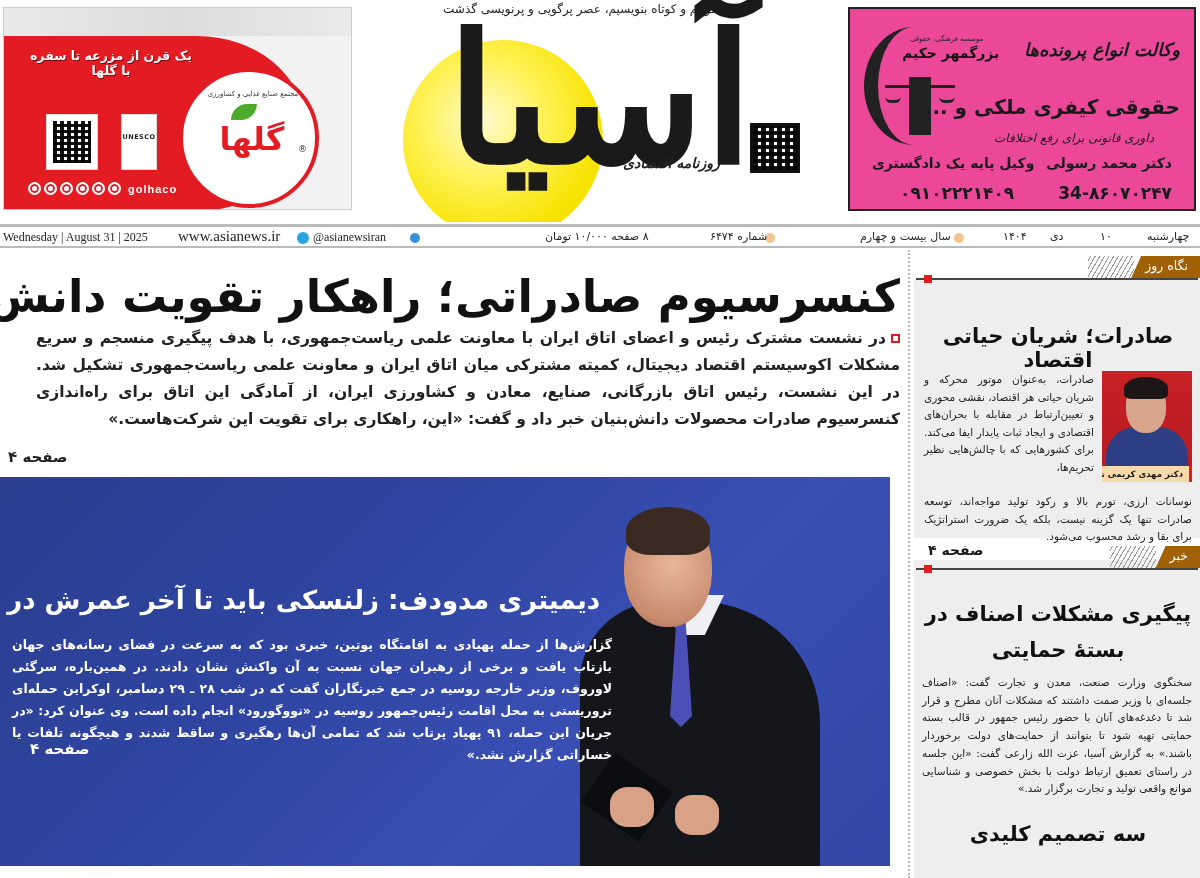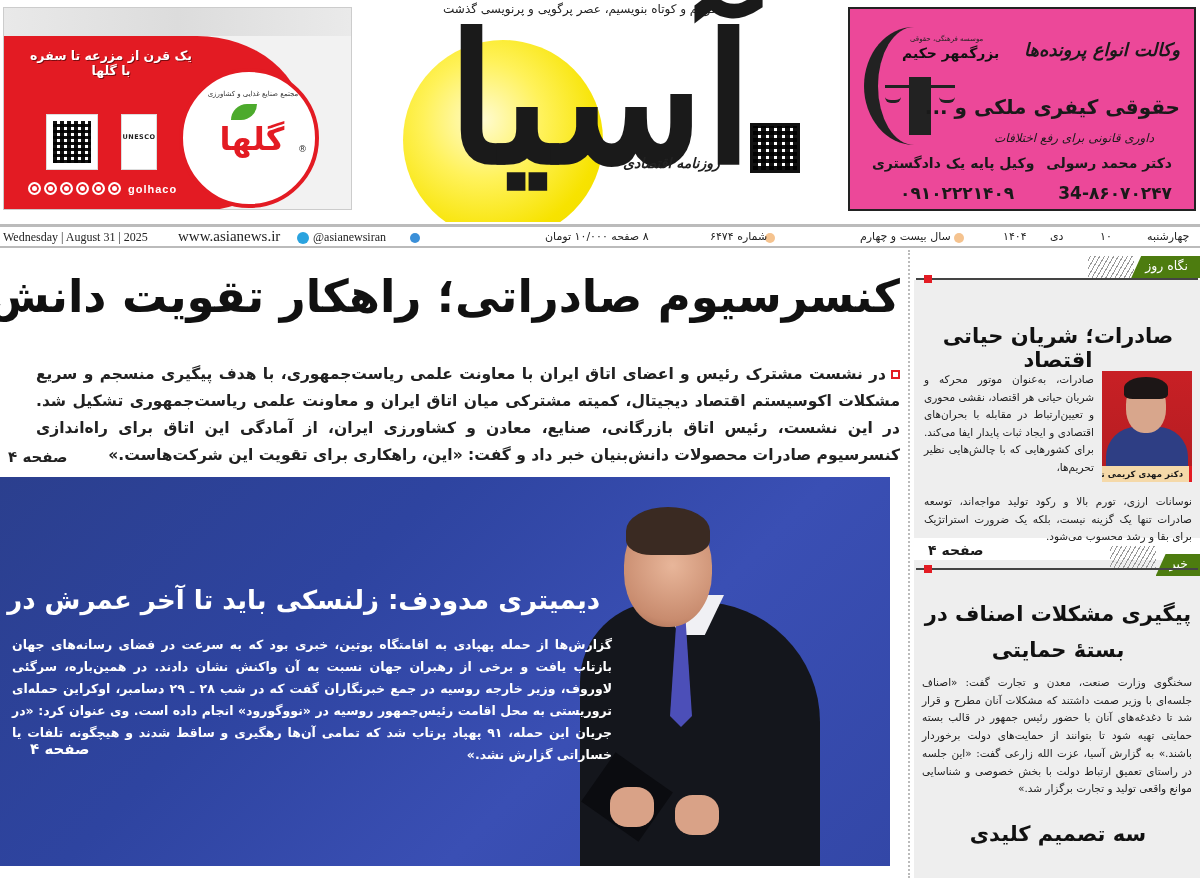--- a/index.html
+++ b/index.html
@@ -60,21 +60,21 @@
   #dateline .en { position: absolute; left: 3px; top: 3px; font-family: "Liberation Serif", serif; font-size: 12px; color: #222; }
   #dateline .site { position: absolute; left: 178px; top: 1px; font-family: "Liberation Serif", serif; font-size: 15px; color: #222; }
   #dateline .tg { position: absolute; left: 297px; top: 5px; width: 12px; height: 12px; border-radius: 50%; background: #2aa3df; }
   #dateline .handle { position: absolute; left: 313px; top: 3px; font-family: "Liberation Serif", serif; font-size: 12px; color: #222; }
   #dateline .verified { position: absolute; left: 410px; top: 6px; width: 10px; height: 10px; border-radius: 50%; background: #3a8fd8; }
   #dateline .fa { position: absolute; top: 3px; direction: rtl; font-size: 11px; color: #222; white-space: nowrap; }
   #dateline .odot { position: absolute; top: 6px; width: 10px; height: 10px; border-radius: 50%; background: #f5c38f; }
 
   
   #lead-headline { position: absolute; left: 0; top: 262px; width: 900px; text-align: center; direction: rtl; font-size: 45px; font-weight: bold; line-height: 70px; color: #111; letter-spacing: -1px; white-space: nowrap; }
-  #lead-body { position: absolute; left: 0; top: 361px; width: 900px; direction: rtl; text-align: justify; font-size: 15.5px; line-height: 27px; color: #222; font-weight: bold; padding-left: 36px; }
+  #lead-body { position: absolute; left: 0; top: 325px; width: 900px; direction: rtl; text-align: justify; font-size: 15.5px; line-height: 27px; color: #222; font-weight: bold; padding-left: 36px; }
   #lead-body .bullet { display: inline-block; width: 9px; height: 9px; border: 2px solid #e31b23; margin-left: 5px; vertical-align: middle; }
   #lead-page { position: absolute; left: 8px; top: 448px; direction: rtl; font-size: 15px; font-weight: bold; color: #222; }
 
   
   #photo-story { position: absolute; left: 0; top: 477px; width: 890px; height: 389px; background: linear-gradient(135deg, #2b3f8e 0%, #2e44a0 35%, #3a4fb4 65%, #3347a7 100%); overflow: hidden; }
   #photo-story .kicker { position: absolute; left: 0; top: 82px; width: 600px; text-align: center; direction: rtl; color: #fff; font-size: 14px; font-weight: bold; }
   #photo-story .title { position: absolute; left: 0; top: 108px; width: 600px; text-align: center; direction: rtl; color: #fff; font-size: 26px; font-weight: bold; white-space: nowrap; }
   #photo-story .body { position: absolute; left: 12px; top: 157px; width: 600px; direction: rtl; text-align: justify; color: #fff; font-size: 12.5px; line-height: 22px; font-weight: bold; }
   #photo-story .page { position: absolute; left: 30px; top: 263px; direction: rtl; color: #fff; font-size: 15px; font-weight: bold; }
   #photo-story .person { position: absolute; left: 580px; top: 0; width: 280px; height: 389px; }
@@ -83,21 +83,21 @@
   .person .collar { position: absolute; left: 80px; top: 118px; width: 64px; height: 40px; background: #f0f0f4; clip-path: polygon(0 0,100% 0,70% 100%,30% 100%); }
   .person .suit { position: absolute; left: 0; top: 125px; width: 240px; height: 270px; background: #14161c; border-radius: 80px 120px 0 0; }
   .person .tie { position: absolute; left: 90px; top: 140px; width: 22px; height: 110px; background: #4c4fb8; clip-path: polygon(30% 0,70% 0,100% 90%,50% 100%,0 90%); }
   .person .folder { position: absolute; left: 12px; top: 290px; width: 70px; height: 60px; background: #0b0c10; transform: rotate(35deg); }
   .person .hand { position: absolute; left: 30px; top: 310px; width: 44px; height: 40px; border-radius: 40%; background: #d9a287; }
   .person .hand2 { position: absolute; left: 95px; top: 318px; width: 44px; height: 40px; border-radius: 40%; background: #d9a287; }
 
   
   #right-col { position: absolute; left: 908px; top: 250px; width: 292px; height: 628px; border-left: 2px dotted #bbb; }
   .section-box { position: absolute; left: 4px; width: 288px; background: #eeeeee; }
-  .section-tab { position: absolute; right: 0; height: 22px; background: #4d7c0f; color: #fff; font-size: 12.5px; direction: rtl; padding: 2px 12px 0 14px; clip-path: polygon(10px 0, 100% 0, 100% 100%, 0 100%); }
+  .section-tab { position: absolute; right: 0; height: 22px; background: #a16207; color: #fff; font-size: 12.5px; direction: rtl; padding: 2px 12px 0 14px; clip-path: polygon(10px 0, 100% 0, 100% 100%, 0 100%); }
   .section-hatch { position: absolute; height: 22px; width: 46px; background: repeating-linear-gradient(-60deg,#999 0 1px,transparent 1px 4px); }
   .section-rule { position: absolute; left: 6px; width: 282px; height: 2px; background: #444; }
   .section-rule i { position: absolute; left: 8px; top: -3px; width: 8px; height: 8px; background: #e31b23; }
 
   #view-title { position: absolute; left: 0; top: 44px; width: 288px; text-align: center; direction: rtl; font-size: 21px; font-weight: bold; color: #111; }
   #view-photo { position: absolute; right: 10px; top: 91px; width: 90px; height: 95px; background: linear-gradient(180deg,#c82025 0%,#b61d22 100%); overflow: hidden; }
   #view-photo .face { position: absolute; left: 24px; top: 10px; width: 40px; height: 52px; border-radius: 45%; background: #d8a68c; }
   #view-photo .hair { position: absolute; left: 22px; top: 6px; width: 44px; height: 22px; border-radius: 50% 50% 20% 20%; background: #1c1616; }
   #view-photo .jacket { position: absolute; left: 4px; top: 56px; width: 82px; height: 45px; background: #2e3e84; border-radius: 30px 30px 0 0; }
   #view-caption { position: absolute; right: 10px; top: 186px; width: 90px; height: 16px; background: #f5d9a9; direction: rtl; font-size: 8.5px; font-weight: bold; padding-right: 6px; border-right: 3px solid #e31b23; line-height: 16px; white-space: nowrap; overflow: hidden; }
@@ -229,21 +229,21 @@
   <div class="section-rule" style="top:28px;">
       <i></i>
     </div>
 
   <section class="section-box" style="top:310px;height:286px;">
     <div id="news-title">پیگیری مشکلات اصناف در بستهٔ حمایتی</div>
     <p id="news-body">سخنگوی وزارت صنعت، معدن و تجارت گفت: «اصناف جلسه‌ای با وزیر صمت داشتند که مشکلات آنان مطرح و قرار شد تا دغدغه‌های آنان با حضور رئیس جمهور در قالب بسته حمایتی تهیه شود تا بتوانند از حمایت‌های دولت برخوردار باشند.» به گزارش آسیا، عزت الله زارعی گفت: «این جلسه در راستای تعمیق ارتباط دولت با بخش خصوصی و شناسایی موانع واقعی تولید و تجارت برگزار شد.»</p>
     <span id="news-page">صفحه ۴</span>
   </section>
   <div class="section-hatch" style="top:296px;right:44px;"></div>
-  <div class="section-tab" style="top:304px;">خبر</div>
+  <div class="section-tab" style="top:296px;">خبر</div>
   <div class="section-rule" style="top:318px;">
       <i></i>
     </div>
 
   <section class="section-box" style="top:560px;height:68px;">
     <div id="third-title">سه تصمیم کلیدی</div>
   </section>
 </aside>
 
 </body></html>

